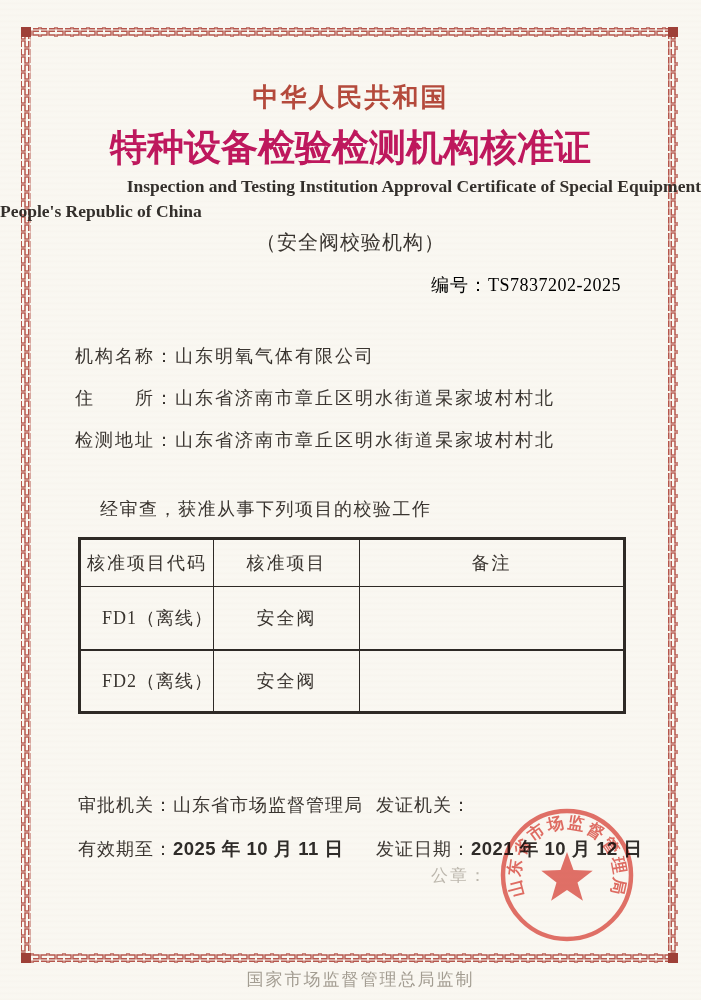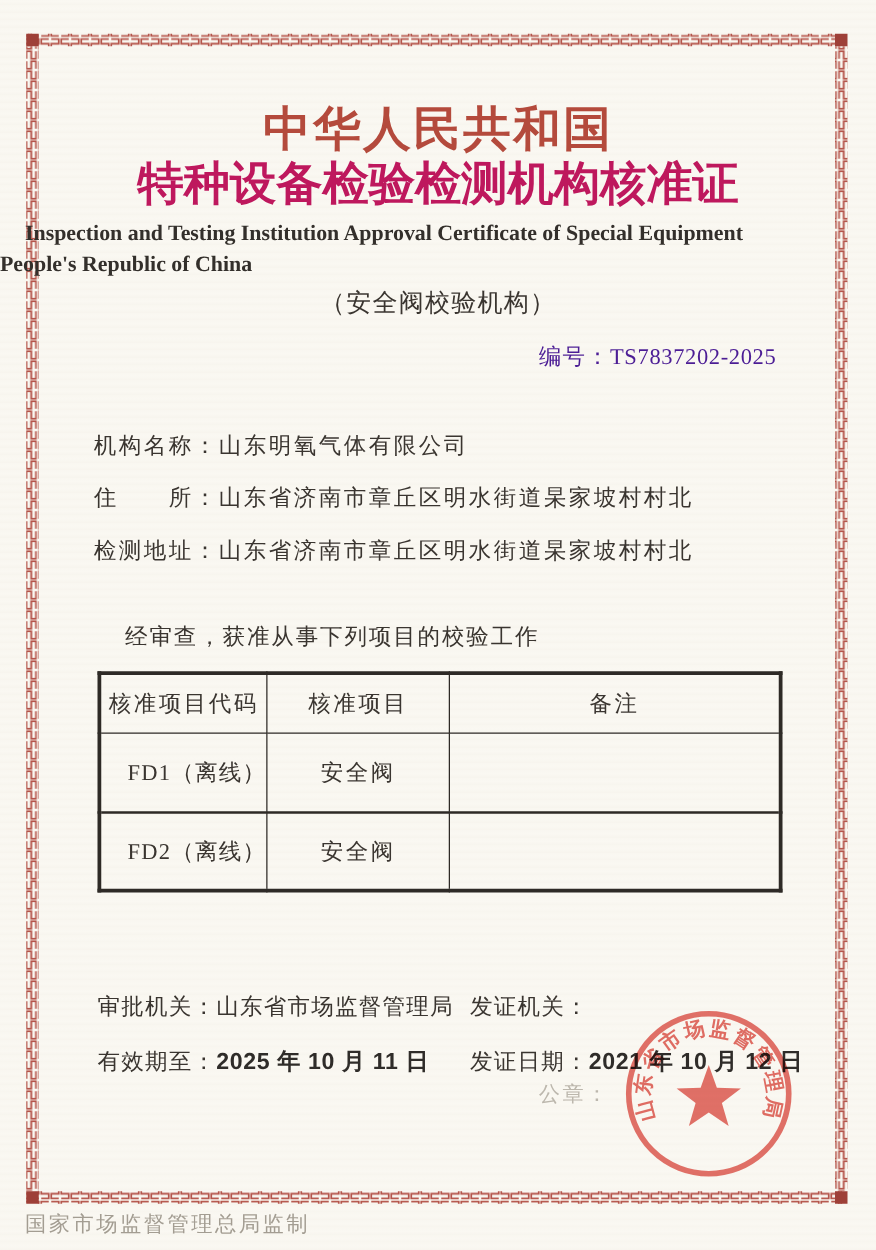--- a/index.html
+++ b/index.html
@@ -15,42 +15,42 @@
   .paper-texture {
     position: absolute; inset: 0;
     background: repeating-linear-gradient(0deg, rgba(235,230,220,0.18) 0px, rgba(255,255,255,0) 3px, rgba(240,236,226,0.12) 6px);
     pointer-events: none;
   }
   .border-svg { position: absolute; left: 0; top: 0; pointer-events: none; }
 
   .title-cn-1 {
     position: absolute; top: 84px; left: 0; width: 100%;
     text-align: center; color: #b44a3c; font-weight: bold;
-    font-size: 38px; letter-spacing: 2px; line-height: 1.1;
+    font-size: 26px; letter-spacing: 2px; line-height: 1.1;
   }
   .title-cn-2 {
     position: absolute; top: 128px; left: 0; width: 100%;
     text-align: center; color: #be185d; font-weight: bold;
     font-size: 37px; letter-spacing: 0px; line-height: 1.1;
   }
   .title-en-1 {
     position: absolute; top: 176px; left: 0; width: 100%;
-    text-align: left; font-weight: bold; font-size: 17.5px; color: #332f2b; padding-left: 20px;
+    text-align: right; font-weight: bold; font-size: 17.5px; color: #332f2b; padding-left: 20px;
   }
   .title-en-2 {
     position: absolute; top: 201px; left: 0; width: 100%;
     text-align: left; font-weight: bold; font-size: 17.5px; color: #332f2b;
   }
   .subtitle {
     position: absolute; top: 229px; left: 0; width: 100%;
     text-align: center; font-size: 20px; color: #3a3530; letter-spacing: 1px;
   }
   .cert-no {
     position: absolute; top: 273px; right: 80px;
-    font-size: 18px; letter-spacing: 1px; color: #4c1d95;
+    font-size: 18px; letter-spacing: 1px; color: #000000;
   }
   .cert-no .num { font-family: "Liberation Serif", serif; letter-spacing: 0.5px; }
 
   .info-row { position: absolute; left: 75px; font-size: 18px; letter-spacing: 2px; white-space: nowrap; }
   .info-row .label { letter-spacing: 2px; }
   #row-org  { top: 344px; }
   #row-addr { top: 386px; }
   #row-test { top: 428px; }
 
   .approval-statement {
@@ -90,21 +90,21 @@
   }
 
   .seal {
     position: absolute; left: 497px; top: 805px;
     width: 140px; height: 140px;
     mix-blend-mode: multiply; opacity: 0.9;
   }
 
   .page-footer {
     position: absolute; top: 968px; left: 0; width: 100%;
-    text-align: left; font-size: 17px; letter-spacing: 2px; color: #a39d92; padding-left: 20px;
+    text-align: center; font-size: 17px; letter-spacing: 2px; color: #a39d92; padding-left: 20px;
   }
 </style>
 </head>
 <body>
 
 <div class="paper-texture"></div>
 
 <svg class="border-svg" width="701" height="1000" viewBox="0 0 701 1000">
   <defs>
     <pattern id="mh" width="16" height="10" patternUnits="userSpaceOnUse">

